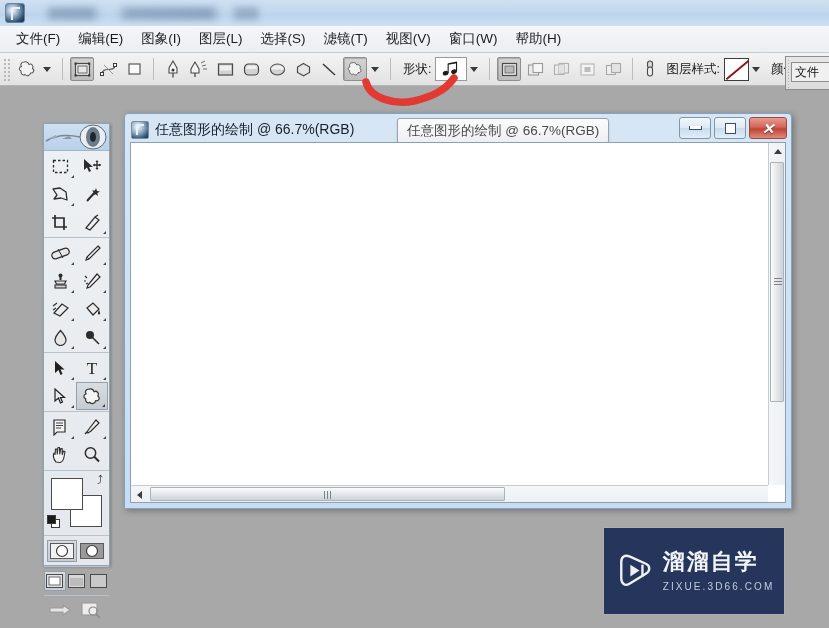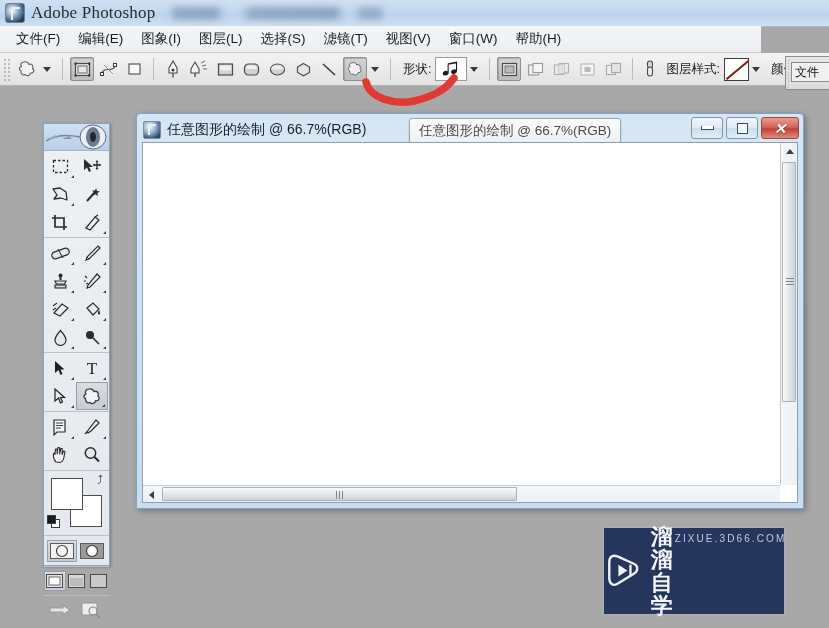--- a/index.html
+++ b/index.html
@@ -38,21 +38,21 @@
     background:
       linear-gradient(to right,
        rgba(110,135,165,0) 0px, rgba(110,135,165,.55) 6px, rgba(110,135,165,.6) 46px, rgba(110,135,165,0) 56px,
        rgba(110,135,165,0) 72px, rgba(110,135,165,.55) 82px, rgba(110,135,165,.62) 166px, rgba(110,135,165,0) 176px,
        rgba(110,135,165,0) 186px, rgba(110,135,165,.5) 192px, rgba(110,135,165,.5) 212px, rgba(110,135,165,0) 215px);
     filter:blur(3px);
     border-radius:2px;
   }
   
   #menubar{
-    position:absolute;left:0;top:26px;width:761px;height:27px;
+    position:absolute;left:0;top:26px;width:829px;height:27px;
     background:linear-gradient(to bottom,#f4f6f8 0%,#eceff2 100%);
     border-bottom:1px solid #c8ccd0;
     display:flex;align-items:center;padding-left:8px;box-sizing:border-box;
   }
   .menu-item{
     font-size:13.5px;color:#1b1b1b;padding:3px 8px;margin-right:2px;
     white-space:nowrap;cursor:default;
   }
   
   #optionsbar{
@@ -138,21 +138,21 @@
   #tb-colors{height:62px;position:relative;}
   #fg-sw{position:absolute;left:7px;top:7px;width:30px;height:30px;background:#fff;border:1px solid #4a4a4a;}
   #bg-sw{position:absolute;left:26px;top:24px;width:30px;height:30px;background:#fff;border:1px solid #4a4a4a;}
   #swap-arrow{position:absolute;right:6px;top:3px;font-size:12px;color:#3a3a3a;line-height:1;}
   #mini-sw{position:absolute;left:3px;top:44px;width:12px;height:12px;}
   #mini-sw i{position:absolute;width:7px;height:7px;border:1px solid #3a3a3a;}
   #mini-sw i.b{left:0;top:0;background:#1a1a1a;}
   #mini-sw i.w{left:4px;top:4px;background:#fff;}
   
   #docwin{
-    position:absolute;left:136px;top:113px;width:668px;height:396px;
+    position:absolute;left:124px;top:113px;width:668px;height:396px;
     background:linear-gradient(to bottom,#d7e6f5,#c9dcf0);
     border:1px solid #7fa3c6;border-radius:4px 4px 0 0;
     box-shadow:2px 2px 6px rgba(0,0,0,.3);
     box-sizing:border-box;padding:4px;
   }
   #doc-title{
     height:24px;display:flex;align-items:center;position:relative;
   }
   #doc-icon{
     width:16px;height:16px;margin:0 6px 0 2px;flex:0 0 auto;border-radius:2px;
@@ -219,30 +219,29 @@
     background:linear-gradient(to right,#7c848c 0,#7c848c 1px,transparent 1px,transparent 3px,
     #7c848c 3px,#7c848c 4px,transparent 4px,transparent 6px,#7c848c 6px,#7c848c 7px,transparent 7px);}
   
   #watermark{
     position:absolute;left:604px;top:528px;width:180px;height:86px;
     background:#26355c;display:flex;align-items:center;justify-content:center;
     box-shadow:0 0 0 1px rgba(255,255,255,.08);
   }
   #wm-inner{display:flex;align-items:center;}
   #wm-logo{width:40px;height:40px;margin-right:9px;flex:0 0 auto;}
-  #wm-text{display:flex;flex-direction:row;justify-content:flex-end;}
+  #wm-text{display:flex;flex-direction:column;justify-content:flex-end;}
   #wm-cn{font-size:22px;color:#f2f5fa;letter-spacing:2px;line-height:1.05;font-weight:bold;}
   #wm-en{font-size:10px;color:#c3cbdd;letter-spacing:2.1px;margin-top:8px;}
 </style>
 </head>
 <body>
 
 <div id="titlebar">
   <div id="ps-icon"></div>
-  <div id="app-title">Adobe Photoshop</div>
   <div id="title-blur"></div>
 </div>
 
 <div id="menubar">
   <div class="menu-item">文件(F)</div>
   <div class="menu-item">编辑(E)</div>
   <div class="menu-item">图象(I)</div>
   <div class="menu-item">图层(L)</div>
   <div class="menu-item">选择(S)</div>
   <div class="menu-item">滤镜(T)</div>

